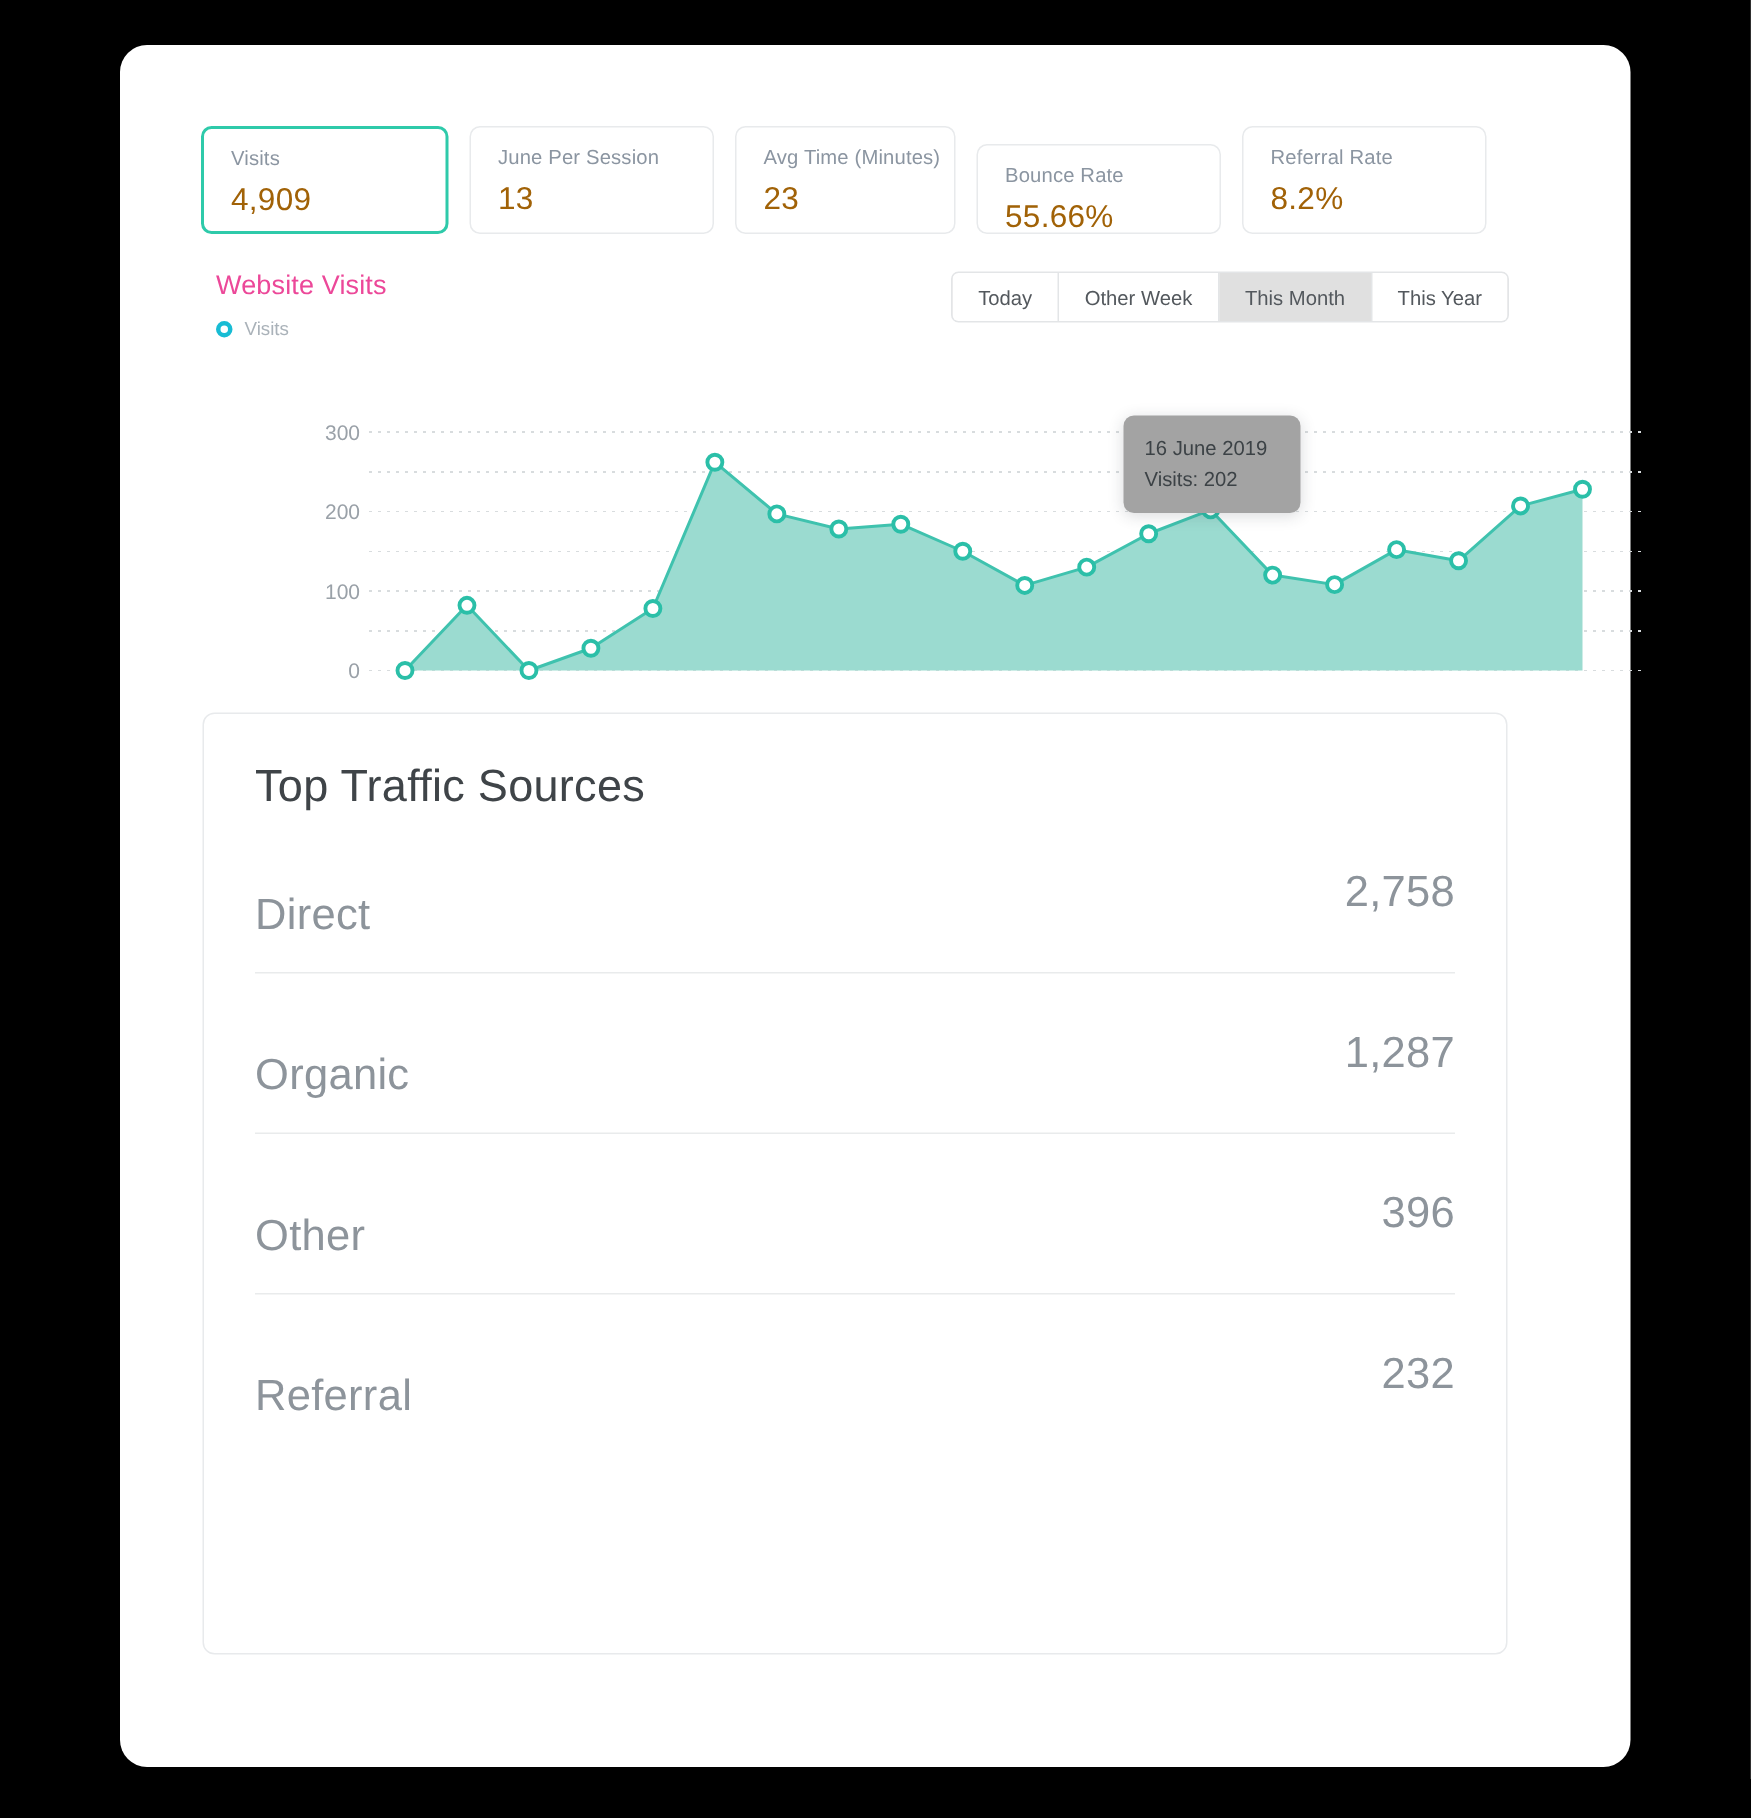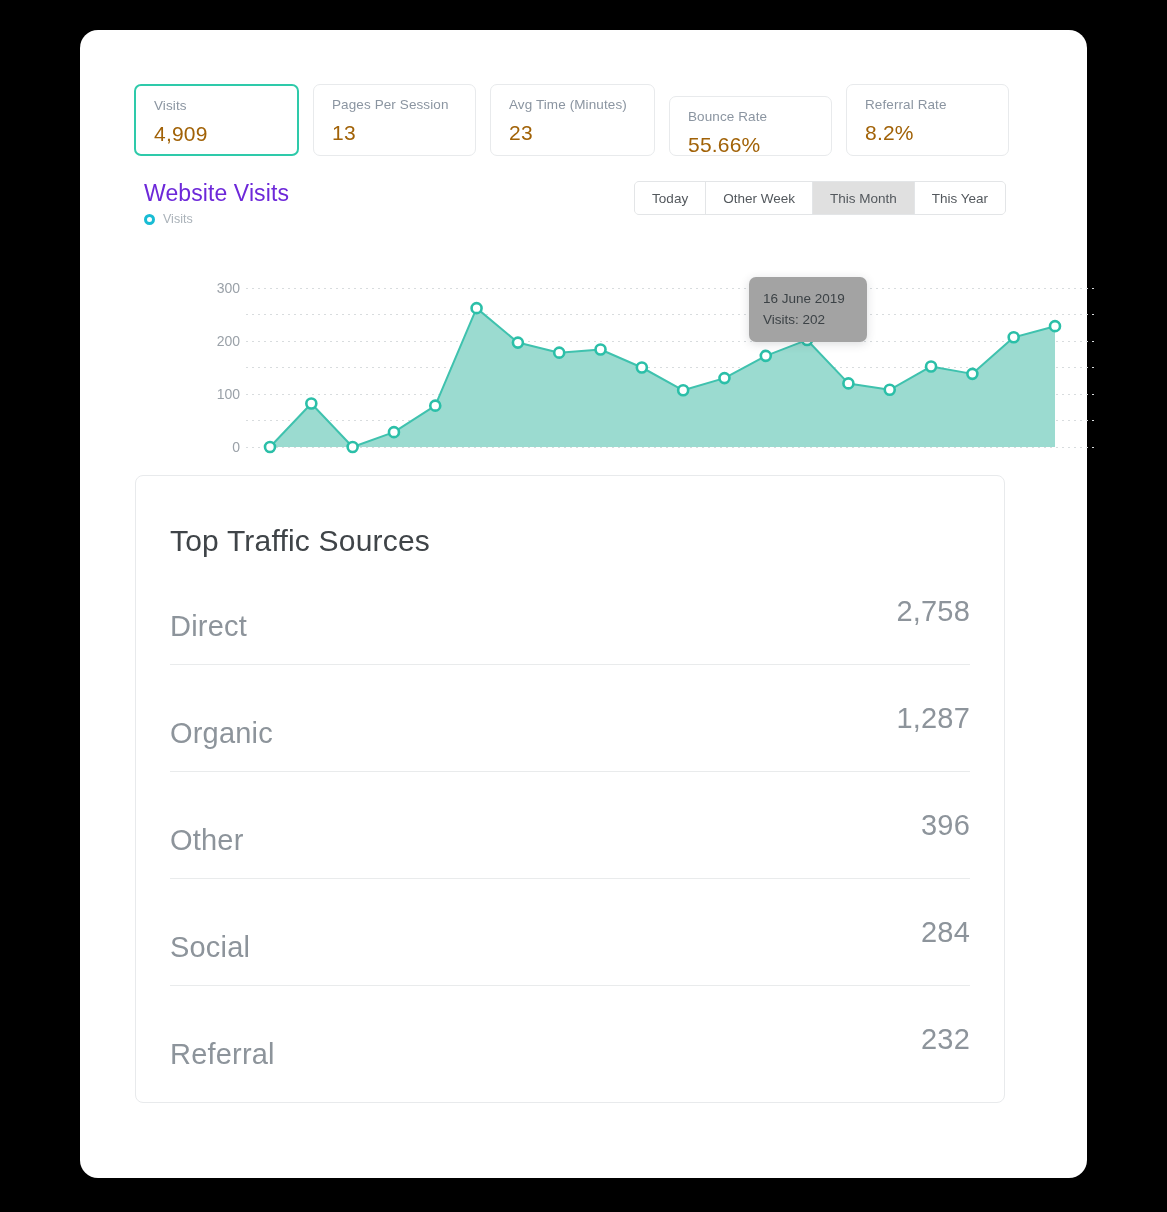--- a/index.html
+++ b/index.html
@@ -42,21 +42,21 @@
   }
   .stat-card {
     background: #ffffff;
     border: 1px solid #e8eaec;
     border-radius: 7px;
     padding: 12px 16px 0 18px;
     flex: 0 0 auto;
   }
   .stat-card.w1 { width: 165px; }
   .stat-card.w2 { width: 163px; }
-  .stat-card.w3 { width: 165px; }
+  .stat-card.w3 { width: 147px; }
   .stat-card.w4 { width: 163px; margin-top: 12px; }
   .stat-card.w5 { width: 163px; }
   .stat-card.active {
     border: 2px solid #2ecaaa;
     box-shadow: 0 0 0 0 transparent;
   }
   .stat-label {
     font-size: 13.5px;
     color: #8b95a1;
     letter-spacing: .1px;
@@ -76,22 +76,22 @@
     position: absolute;
     left: 56px;
     top: 150px;
     width: 870px;
     height: 50px;
   }
   .chart-title {
     position: absolute;
     left: 8px;
     top: 0;
-    font-size: 23px;
-    color: #6d28d9;
+    font-size: 18px;
+    color: #ec4899;
     letter-spacing: .1px;
   }
   .legend {
     position: absolute;
     left: 8px;
     top: 32px;
     display: flex;
     align-items: center;
     gap: 8px;
   }
@@ -174,21 +174,21 @@
     left: 55px;
     top: 445px;
     width: 870px;
     height: 628px;
     border: 1px solid #e8eaec;
     border-radius: 8px;
     background: #ffffff;
     padding: 0 34px;
   }
   .sources-title {
-    margin-top: 48px;
+    margin-top: 32px;
     font-size: 30px;
     color: #3f4448;
     letter-spacing: .2px;
   }
   .source-row {
     display: flex;
     align-items: center;
     justify-content: space-between;
     height: 107px;
     border-bottom: 1px solid #e9ebec;
@@ -212,21 +212,21 @@
 
 <div id="app">
   <div class="window-card">
 
     <div class="stats-row">
       <div class="stat-card w1 active">
         <div class="stat-label">Visits</div>
         <div class="stat-value">4,909</div>
       </div>
       <div class="stat-card w2">
-        <div class="stat-label">Pages Per Session</div>
+        <div class="stat-label">June Per Session</div>
         <div class="stat-value">13</div>
       </div>
       <div class="stat-card w3">
         <div class="stat-label">Avg Time (Minutes)</div>
         <div class="stat-value">23</div>
       </div>
       <div class="stat-card w4">
         <div class="stat-label">Bounce Rate</div>
         <div class="stat-value">55.66%</div>
       </div>
@@ -302,23 +302,19 @@
       </div>
       <div class="source-row">
         <span class="source-name">Organic</span>
         <span class="source-value">1,287</span>
       </div>
       <div class="source-row">
         <span class="source-name">Other</span>
         <span class="source-value">396</span>
       </div>
       <div class="source-row">
-        <span class="source-name">Social</span>
-        <span class="source-value">284</span>
-      </div>
-      <div class="source-row">
         <span class="source-name">Referral</span>
         <span class="source-value">232</span>
       </div>
     </div>
 
   </div>
 </div>
 
 </body></html>

